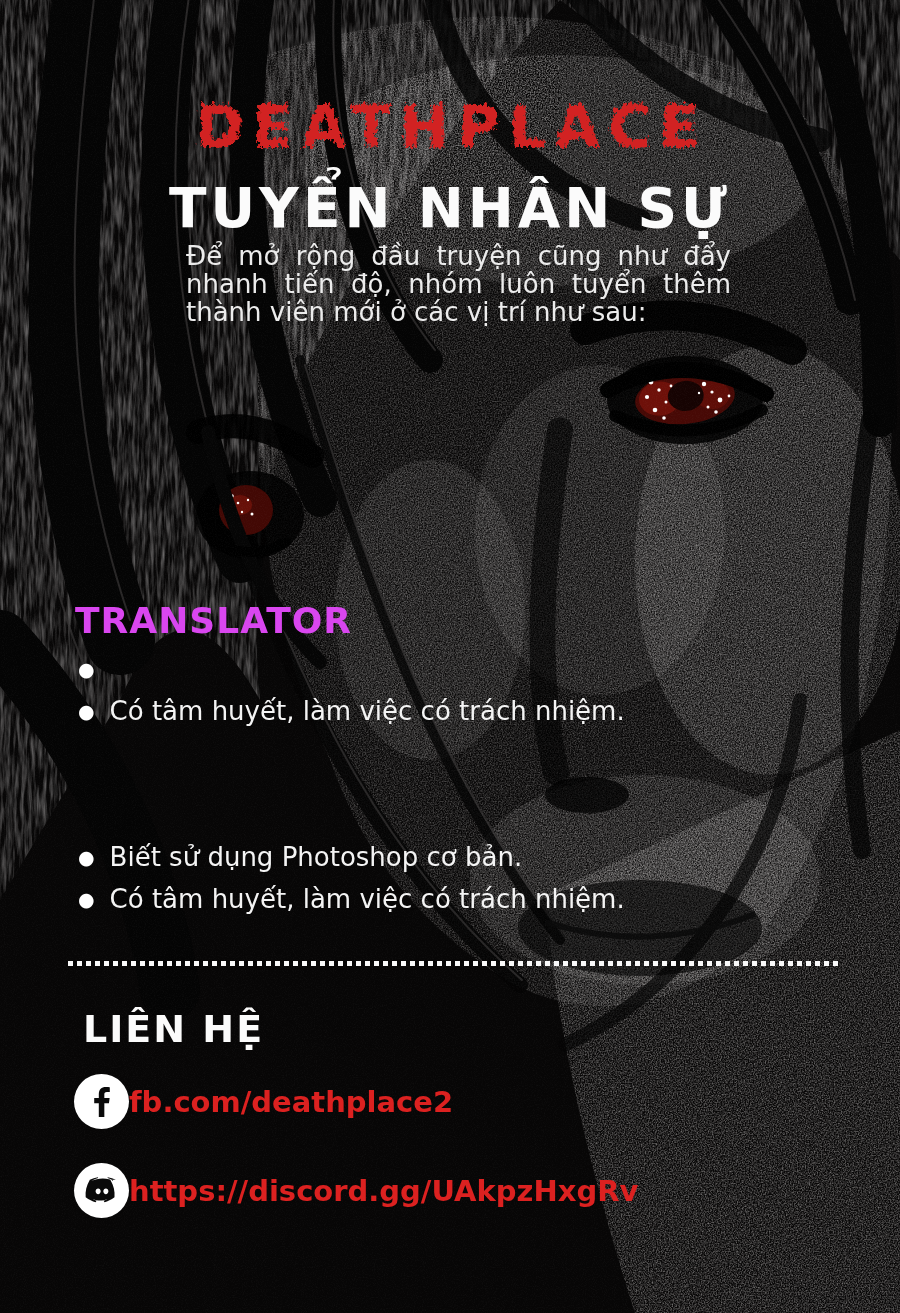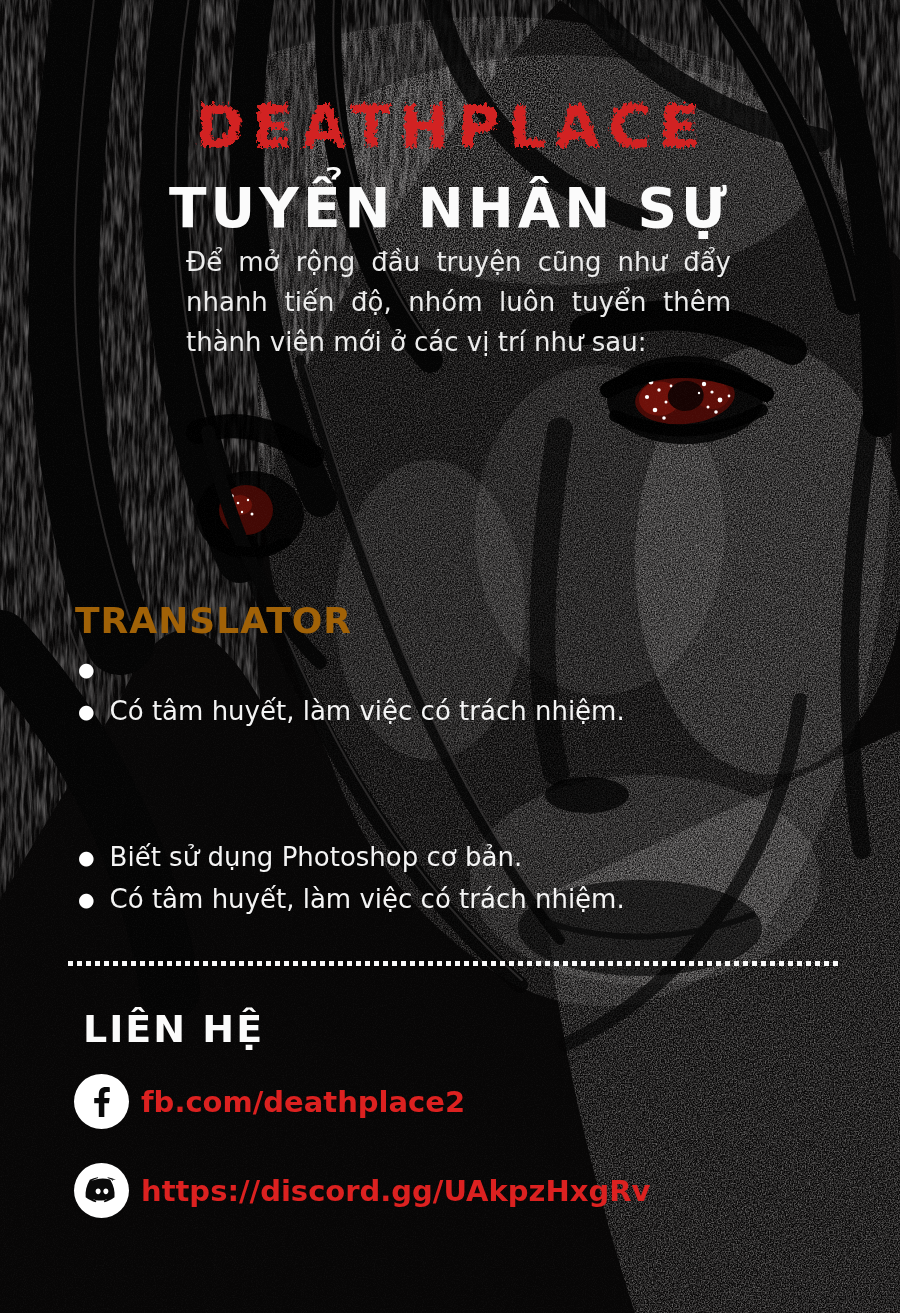--- a/index.html
+++ b/index.html
@@ -4,40 +4,40 @@
 <style>
   html,body{margin:0;padding:0;background:#000;}
   .page{position:relative;width:900px;height:1313px;overflow:hidden;background:#080707;
         font-family:"DejaVu Sans",sans-serif;padding-left:16px;}
   .bg{position:absolute;left:0;top:0;width:900px;height:1313px;display:block;}
   .title-svg{position:absolute;left:0;top:72px;width:900px;height:100px;display:block;}
   .title-text{font-family:"DejaVu Sans",sans-serif;font-weight:bold;font-size:58px;letter-spacing:9px;}
   .subtitle{position:absolute;left:0;top:176px;width:900px;margin:0;text-align:center;
             color:#fbfbfb;font-size:55px;font-weight:bold;letter-spacing:4px;}
   .intro{position:absolute;left:186px;top:242px;width:545px;margin:0;color:#ececec;
-         font-size:26px;line-height:40px;text-align:justify;}
+         font-size:26px;line-height:28px;text-align:justify;}
   .sec-h{position:absolute;margin:0;font-size:36px;font-weight:bold;letter-spacing:1px;}
-  .sec-h.translator{left:75px;top:600px;color:#a16207;}
+  .sec-h.translator{left:75px;top:600px;color:#d946ef;}
   .sec-h.editor{left:75px;top:786px;color:#ea1c1c;}
   .bullets{position:absolute;left:78px;margin:0;padding:0;list-style:none;}
   .bullets.translator-b{top:648px;}
   .bullets.editor-b{top:836px;}
   .bullets li{display:flex;align-items:center;height:42px;color:#f4f4f4;font-size:26px;white-space:nowrap;}
   .dot{font-size:19px;margin-right:15px;color:#fff;}
   .divider{position:absolute;left:68px;top:961px;width:772px;height:5px;
            background:repeating-linear-gradient(90deg,#fafafa 0 5px,rgba(0,0,0,0) 5px 9px);}
   .contact-h{position:absolute;left:75px;top:999px;margin:8px;color:#fbfbfb;
              font-size:38px;font-weight:bold;letter-spacing:2px;}
   .link-row{position:absolute;left:74px;display:flex;align-items:center;}
   .link-row.fb{top:1074px;}
   .link-row.dc{top:1163px;justify-content:flex-end;}
   .icon-circle{width:55px;height:55px;border-radius:50%;background:#fff;display:flex;
                align-items:center;justify-content:center;flex:0 0 auto;}
   .icon-circle svg{width:40px;height:40px;display:block;}
-  .link-label{margin-left:12px;color:#dc2120;font-size:29px;font-weight:bold;white-space:nowrap;}
+  .link-label{margin-left:0;color:#dc2120;font-size:29px;font-weight:bold;white-space:nowrap;}
 </style>
 </head>
 <body>
 
 <div class="page">
 
   <svg class="bg" viewBox="0 0 900 1313" xmlns="http://www.w3.org/2000/svg" preserveAspectRatio="none" aria-hidden="true">
     <defs>
       <filter id="grainA" x="-5%" y="-5%" width="110%" height="110%">
         <feTurbulence type="fractalNoise" baseFrequency="0.75" numOctaves="2" stitchTiles="stitch" result="n"></feTurbulence>

